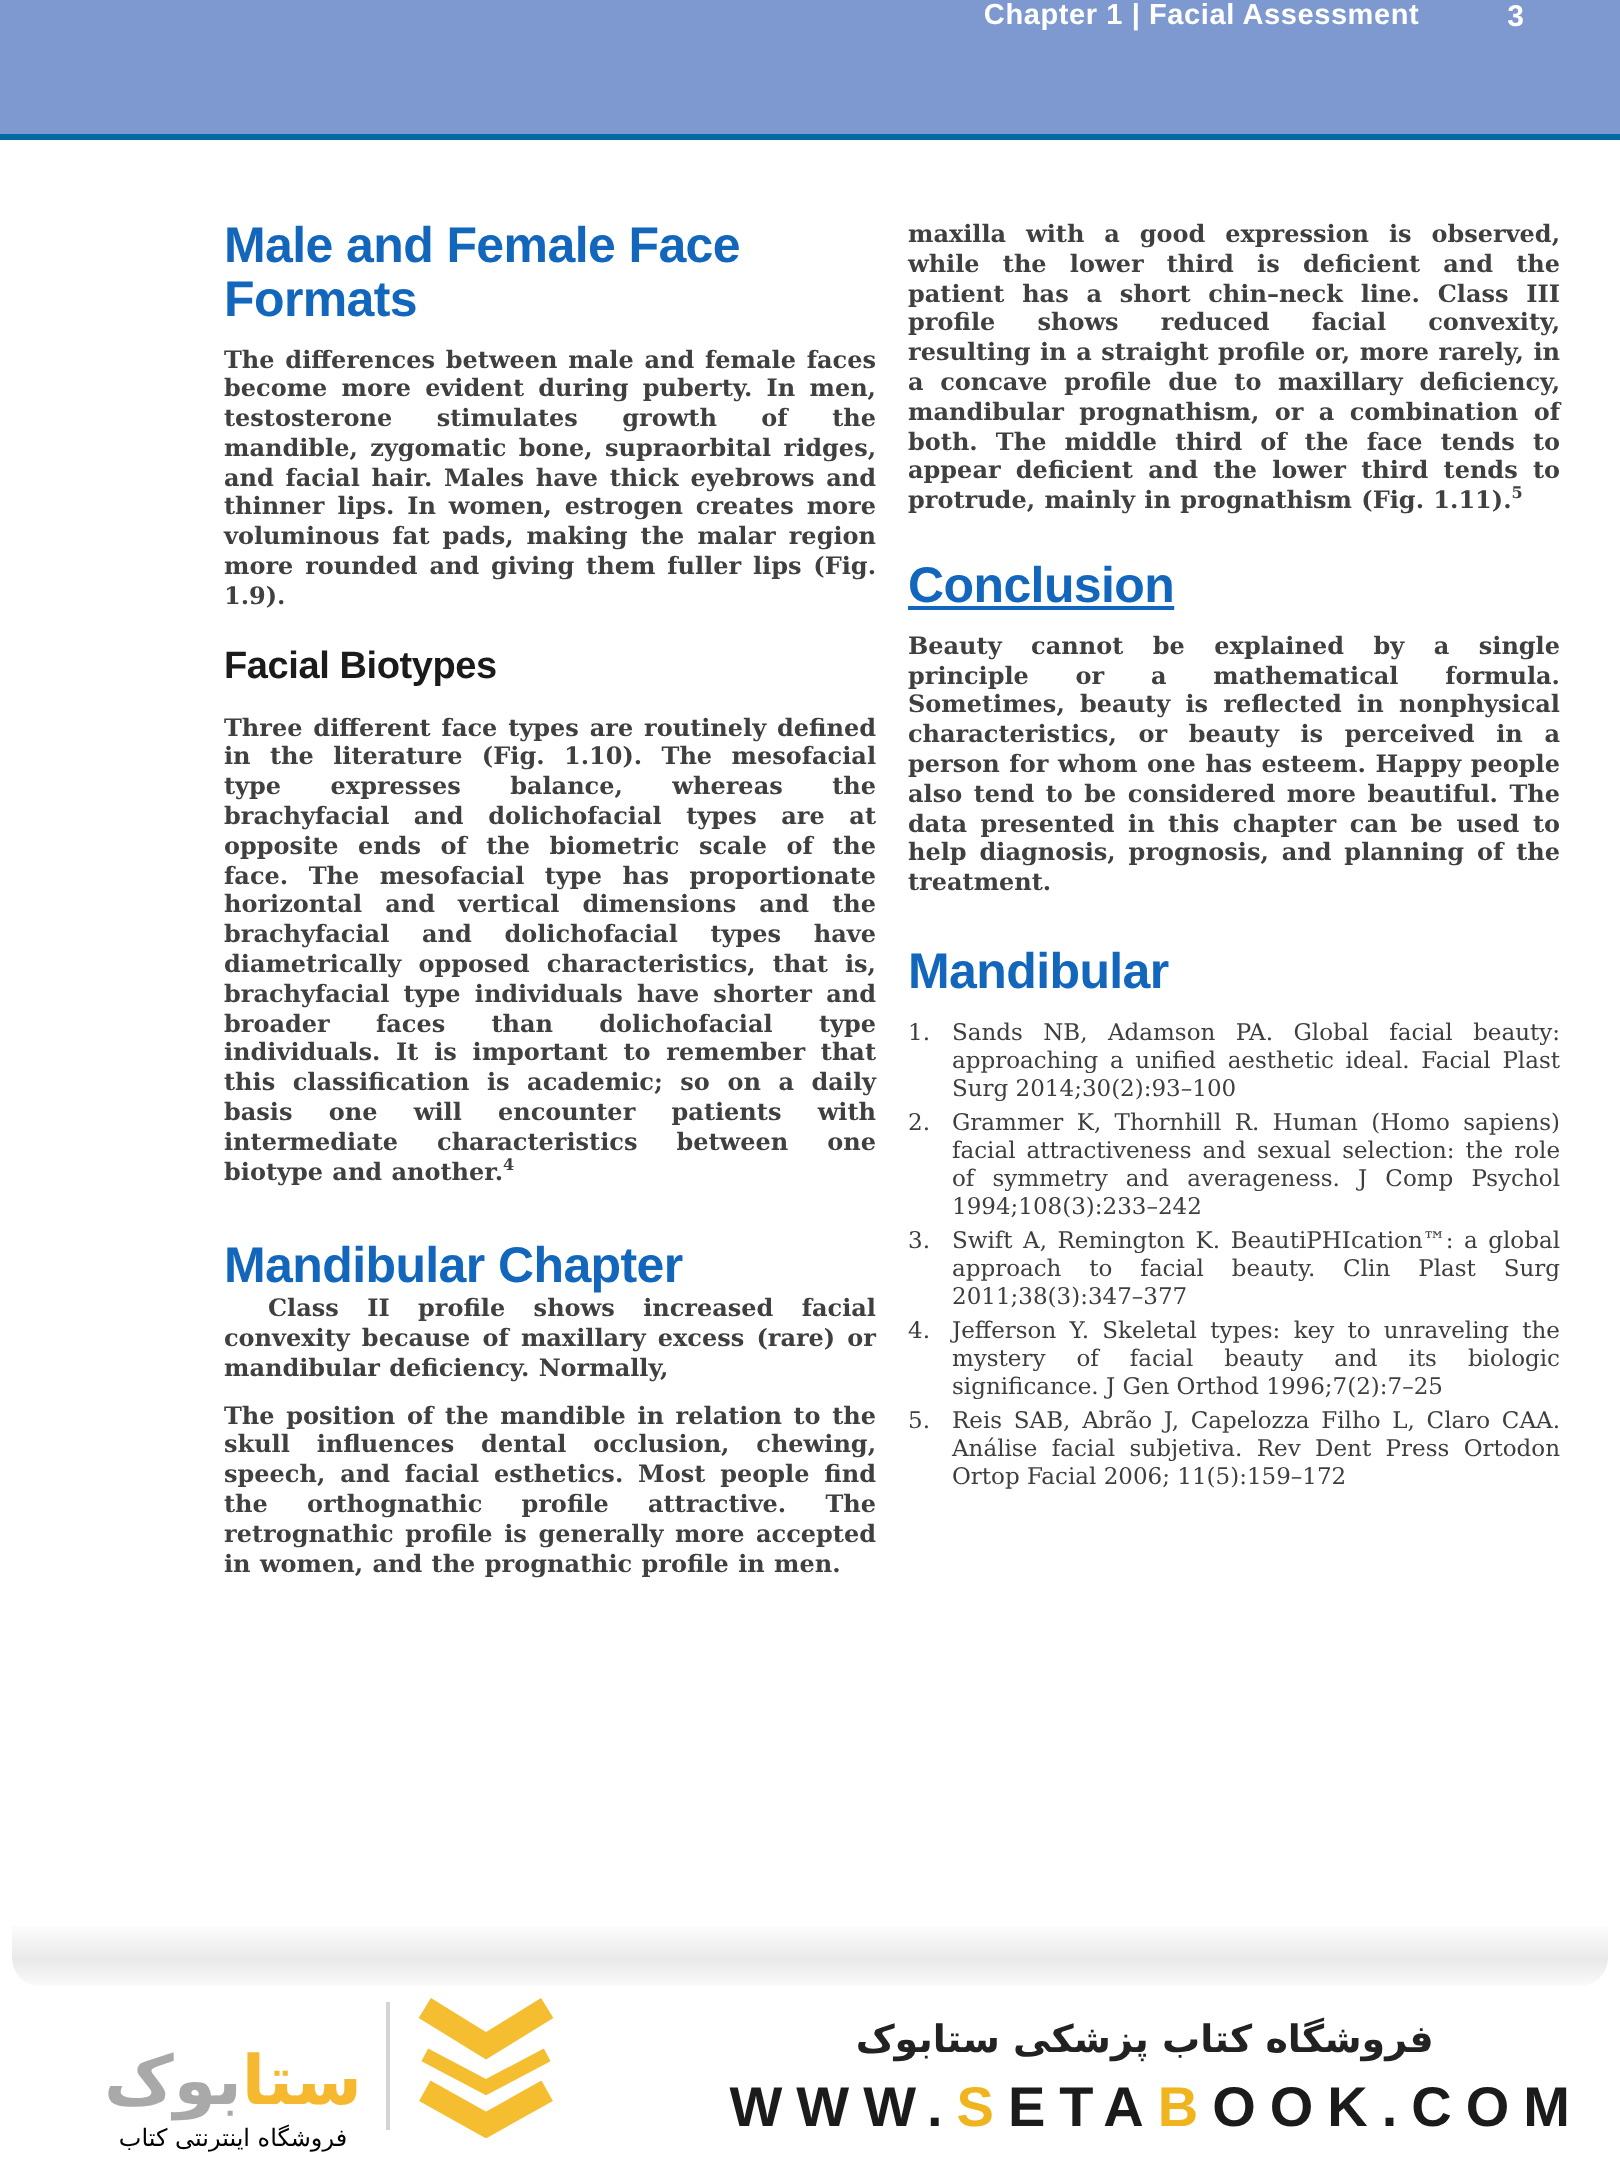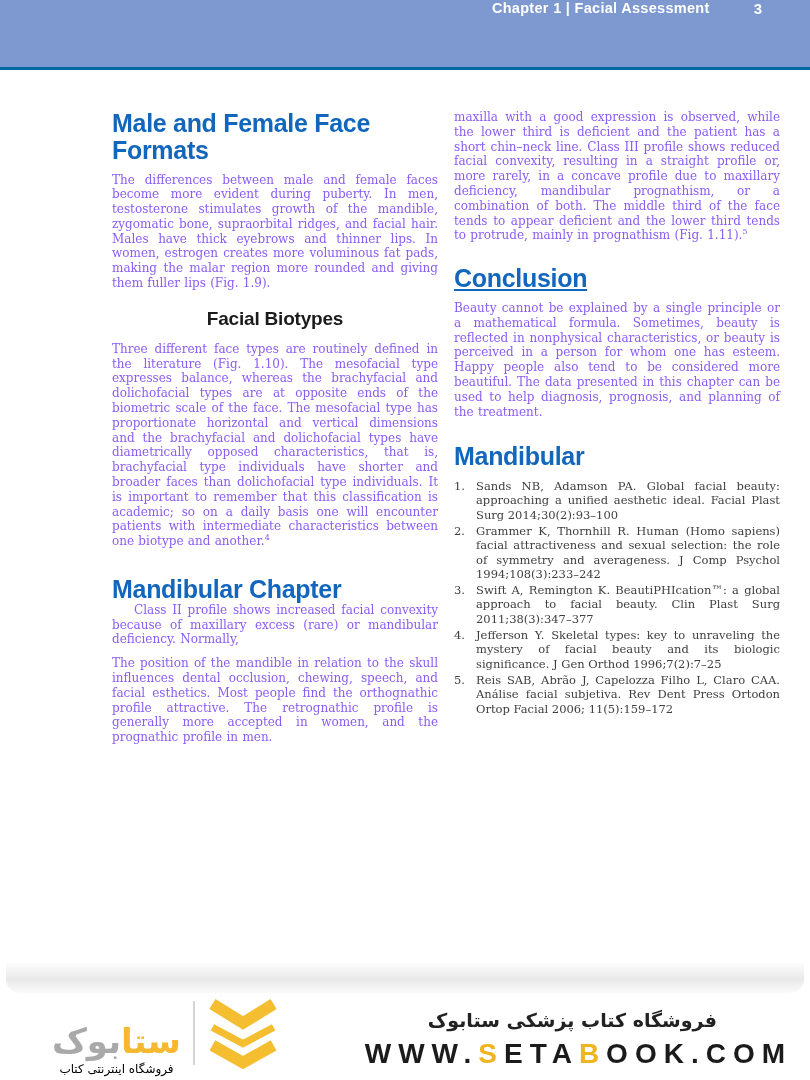--- a/index.html
+++ b/index.html
@@ -36,27 +36,27 @@
     font-family:"Liberation Sans", sans-serif;
     color:#1266bb; font-size:25px; font-weight:bold;
     line-height:1.07; letter-spacing:-0.3px;
   }
   h2.sub {
     font-family:"Liberation Sans", sans-serif;
     color:#1b1b1b; font-size:19px; font-weight:bold;
     letter-spacing:-0.2px;
   }
   p.body {
-    color:#8b5cf6; font-size:12px; line-height:14.8px;
-    text-align:justify; word-spacing:0.5px;
+    color:#404040; font-size:12px; line-height:14.8px;
+    text-align:justify; word-spacing:0.5px;font-weight:bold;
   }
   p.body sup { font-size:8px; line-height:0; }
   .mt-h1 { margin-top:27px; }
   .mt-p  { margin-top:9px; }
-  .mt-h2 { margin-top:17px;text-align:center; }
+  .mt-h2 { margin-top:17px; }
   .mt-p2 { margin-top:12px; }
   .indent { text-indent:22px; }
 
   ol.refs { list-style:none; margin-top:9px; }
   ol.refs li {
     position:relative; padding-left:22px; margin-bottom:2px;
     color:#3e3e3e; font-size:11.5px; line-height:14.3px; text-align:justify;
   }
   ol.refs .ref-num { position:absolute; left:0; top:0; }
 

